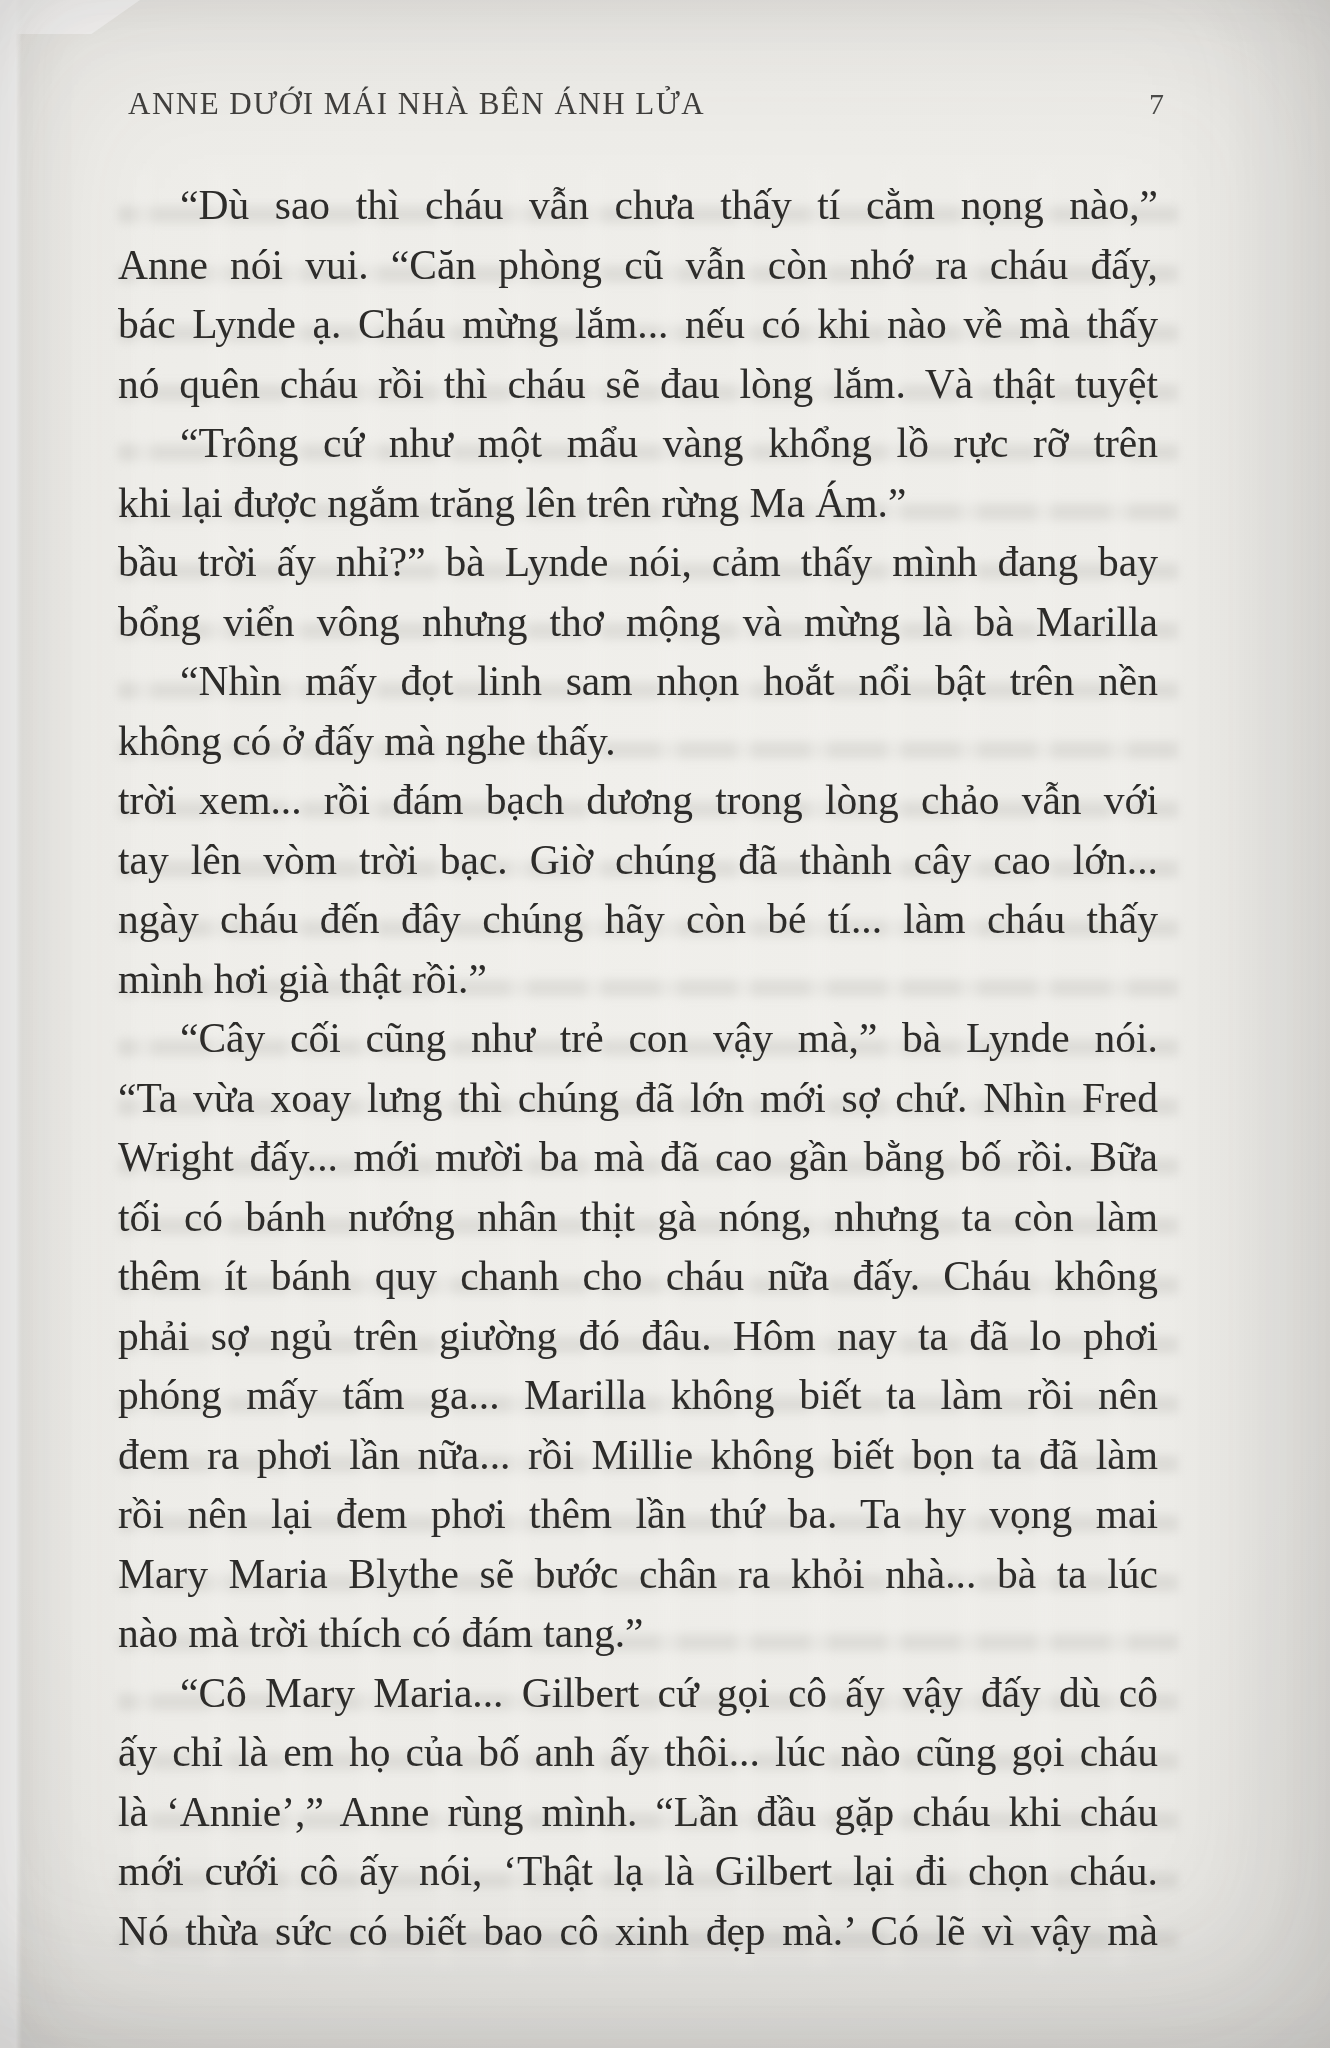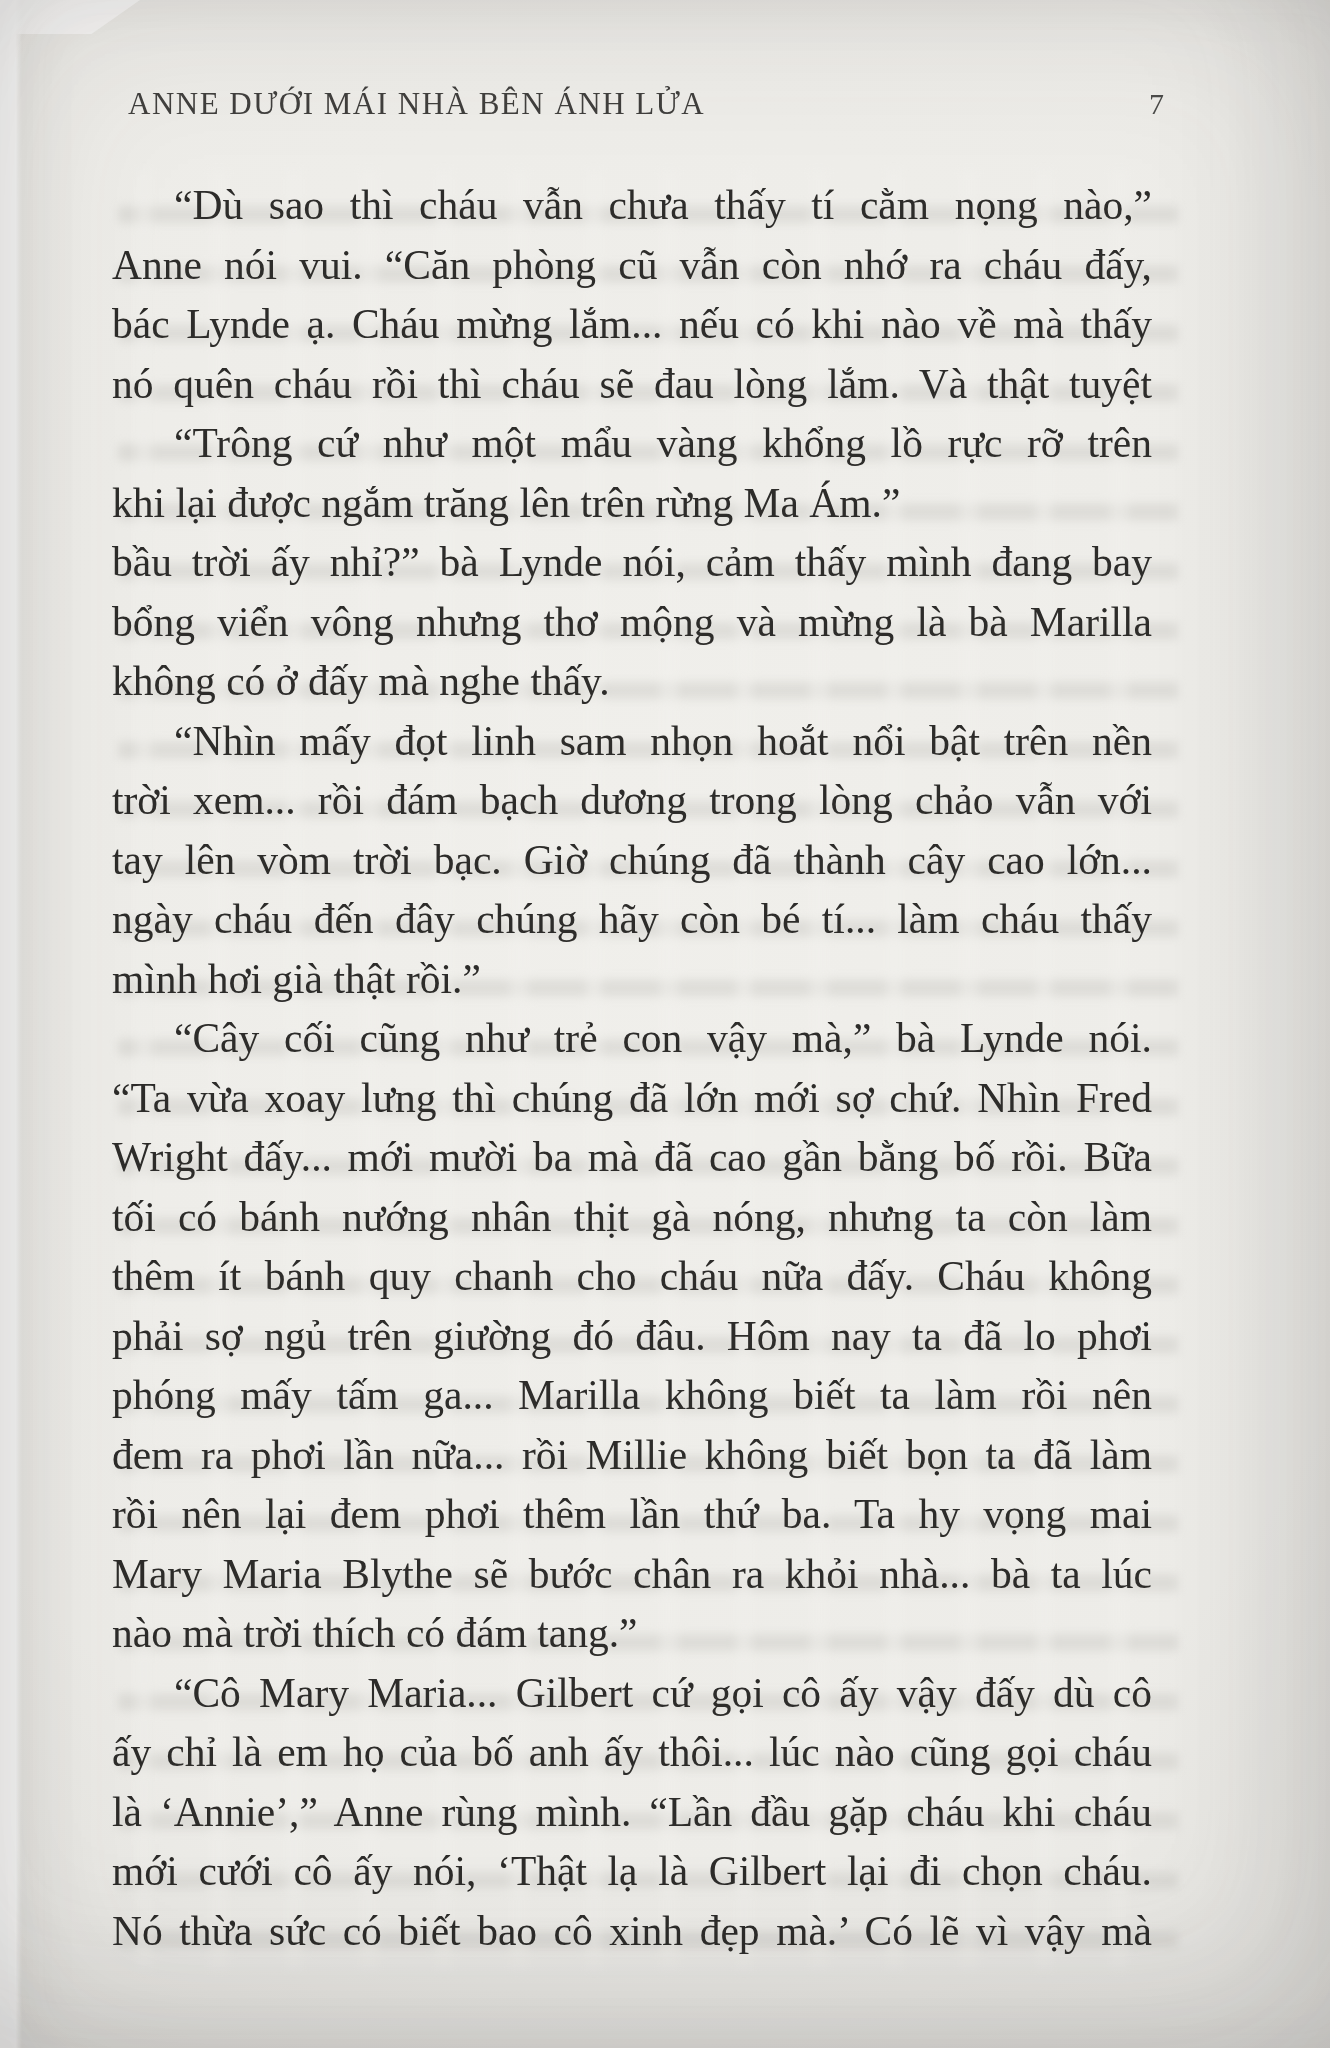--- a/index.html
+++ b/index.html
@@ -54,21 +54,21 @@
     font-size: 31px;
     letter-spacing: 1.5px;
     color: #403f3d;
   }
   .running-header .pagenum {
     position: absolute; right: 4px; top: 1px;
     font-size: 30px;
     color: #4b4b49;
   }
   .page-body {
-    position: absolute; left: 112px; top: 176px; width: 1040px;
+    position: absolute; left: 118px; top: 176px; width: 1040px;
   }
   .line {
     font-size: 41.5px;
     line-height: 59.5px;
     color: #2d2c2a;
     text-align: left;
     text-justify: inter-word;
   }
   .line.just {
     text-align: justify;
@@ -90,22 +90,22 @@
 
   <div class="page-body">
       <div class="line indent just"><span>“Dù sao thì cháu vẫn chưa thấy tí cằm nọng nào,”</span></div>
       <div class="line just"><span>Anne nói vui. “Căn phòng cũ vẫn còn nhớ ra cháu đấy,</span></div>
       <div class="line just"><span>bác Lynde ạ. Cháu mừng lắm... nếu có khi nào về mà thấy</span></div>
       <div class="line just"><span>nó quên cháu rồi thì cháu sẽ đau lòng lắm. Và thật tuyệt</span></div>
       <div class="line indent just"><span>“Trông cứ như một mẩu vàng khổng lồ rực rỡ trên</span></div>
       <div class="line"><span>khi lại được ngắm trăng lên trên rừng Ma Ám.”</span></div>
       <div class="line just"><span>bầu trời ấy nhỉ?” bà Lynde nói, cảm thấy mình đang bay</span></div>
       <div class="line just"><span>bổng viển vông nhưng thơ mộng và mừng là bà Marilla</span></div>
+      <div class="line indent just"><span>“Nhìn mấy đọt linh sam nhọn hoắt nổi bật trên nền</span></div>
       <div class="line"><span>không có ở đấy mà nghe thấy.</span></div>
-      <div class="line indent just"><span>“Nhìn mấy đọt linh sam nhọn hoắt nổi bật trên nền</span></div>
       <div class="line just"><span>trời xem... rồi đám bạch dương trong lòng chảo vẫn với</span></div>
       <div class="line just"><span>tay lên vòm trời bạc. Giờ chúng đã thành cây cao lớn...</span></div>
       <div class="line just"><span>ngày cháu đến đây chúng hãy còn bé tí... làm cháu thấy</span></div>
       <div class="line"><span>mình hơi già </span><span class="it">thật</span><span> rồi.”</span></div>
       <div class="line indent just"><span>“Cây cối cũng như trẻ con vậy mà,” bà Lynde nói.</span></div>
       <div class="line just"><span>“Ta vừa xoay lưng thì chúng đã lớn mới sợ chứ. Nhìn Fred</span></div>
       <div class="line just"><span>Wright đấy... mới mười ba mà đã cao gần bằng bố rồi. Bữa</span></div>
       <div class="line just"><span>tối có bánh nướng nhân thịt gà nóng, nhưng ta còn làm</span></div>
       <div class="line just"><span>thêm ít bánh quy chanh cho cháu nữa đấy. Cháu không</span></div>
       <div class="line just"><span>phải sợ ngủ trên giường đó đâu. Hôm nay ta đã lo phơi</span></div>

